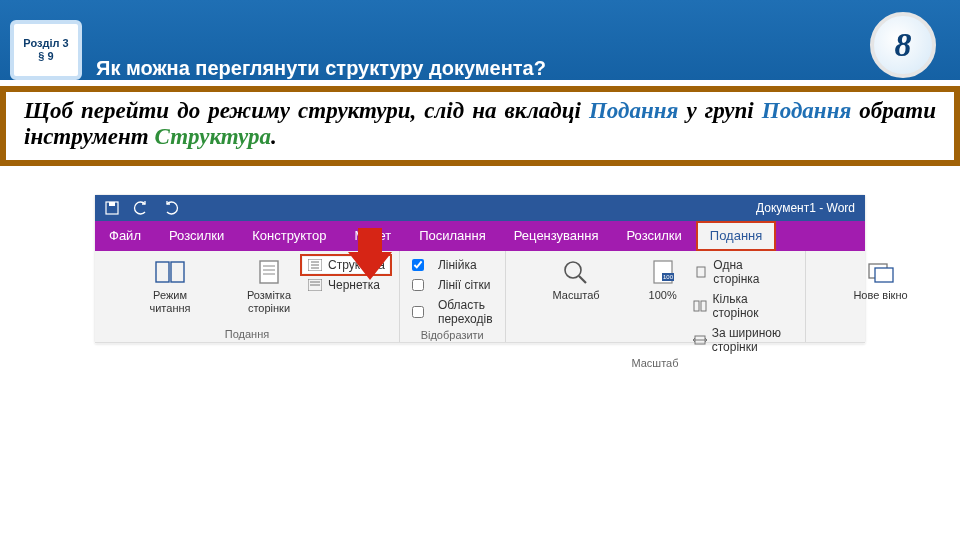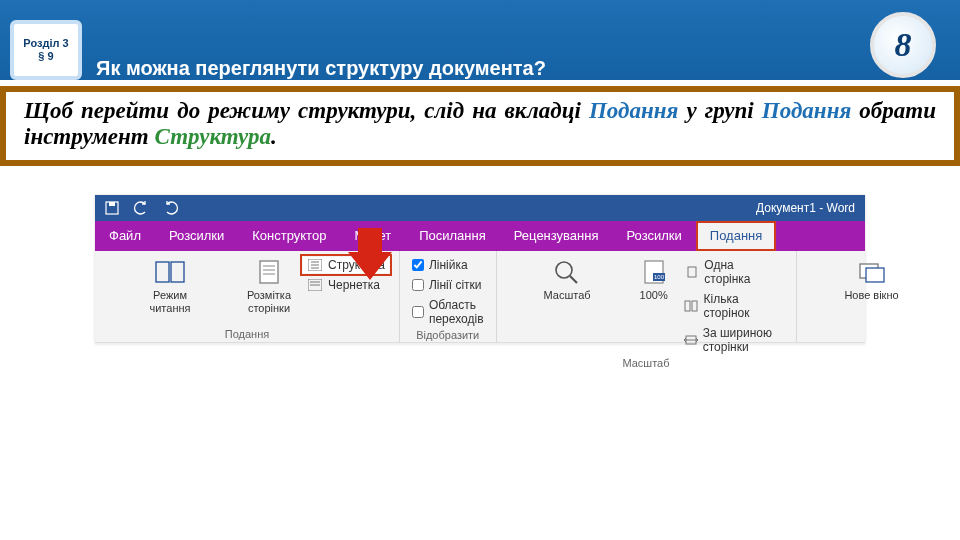--- a/index.html
+++ b/index.html
@@ -117,21 +117,21 @@
   .big-btn .ic { width:34px; height:30px; display:flex; align-items:center; justify-content:center; margin-bottom:2px; }
   .small-row { display:flex; flex-direction:column; gap:4px; padding-top:2px; }
   .small-btn {
     display:flex; align-items:center; gap:5px;
     font-size:12px; color:#333; cursor:pointer;
     padding:1px 4px;
   }
   .small-btn .ic { width:16px; height:14px; display:flex; align-items:center; justify-content:center; }
   .small-btn.highlighted { outline:2px solid #d03b1a; outline-offset:1px; background:#fff; }
   .chk {
-    display:flex; align-items:center; gap:5px;
+    display:flex; align-items:center; gap:14px;
     font-size:12px; color:#333; padding:1px 2px;
   }
   .chk input { width:12px; height:12px; }
 
   
   .red-arrow {
     position:absolute;
     left:253px; top:33px;
     width:44px; height:52px;
     pointer-events:none;

